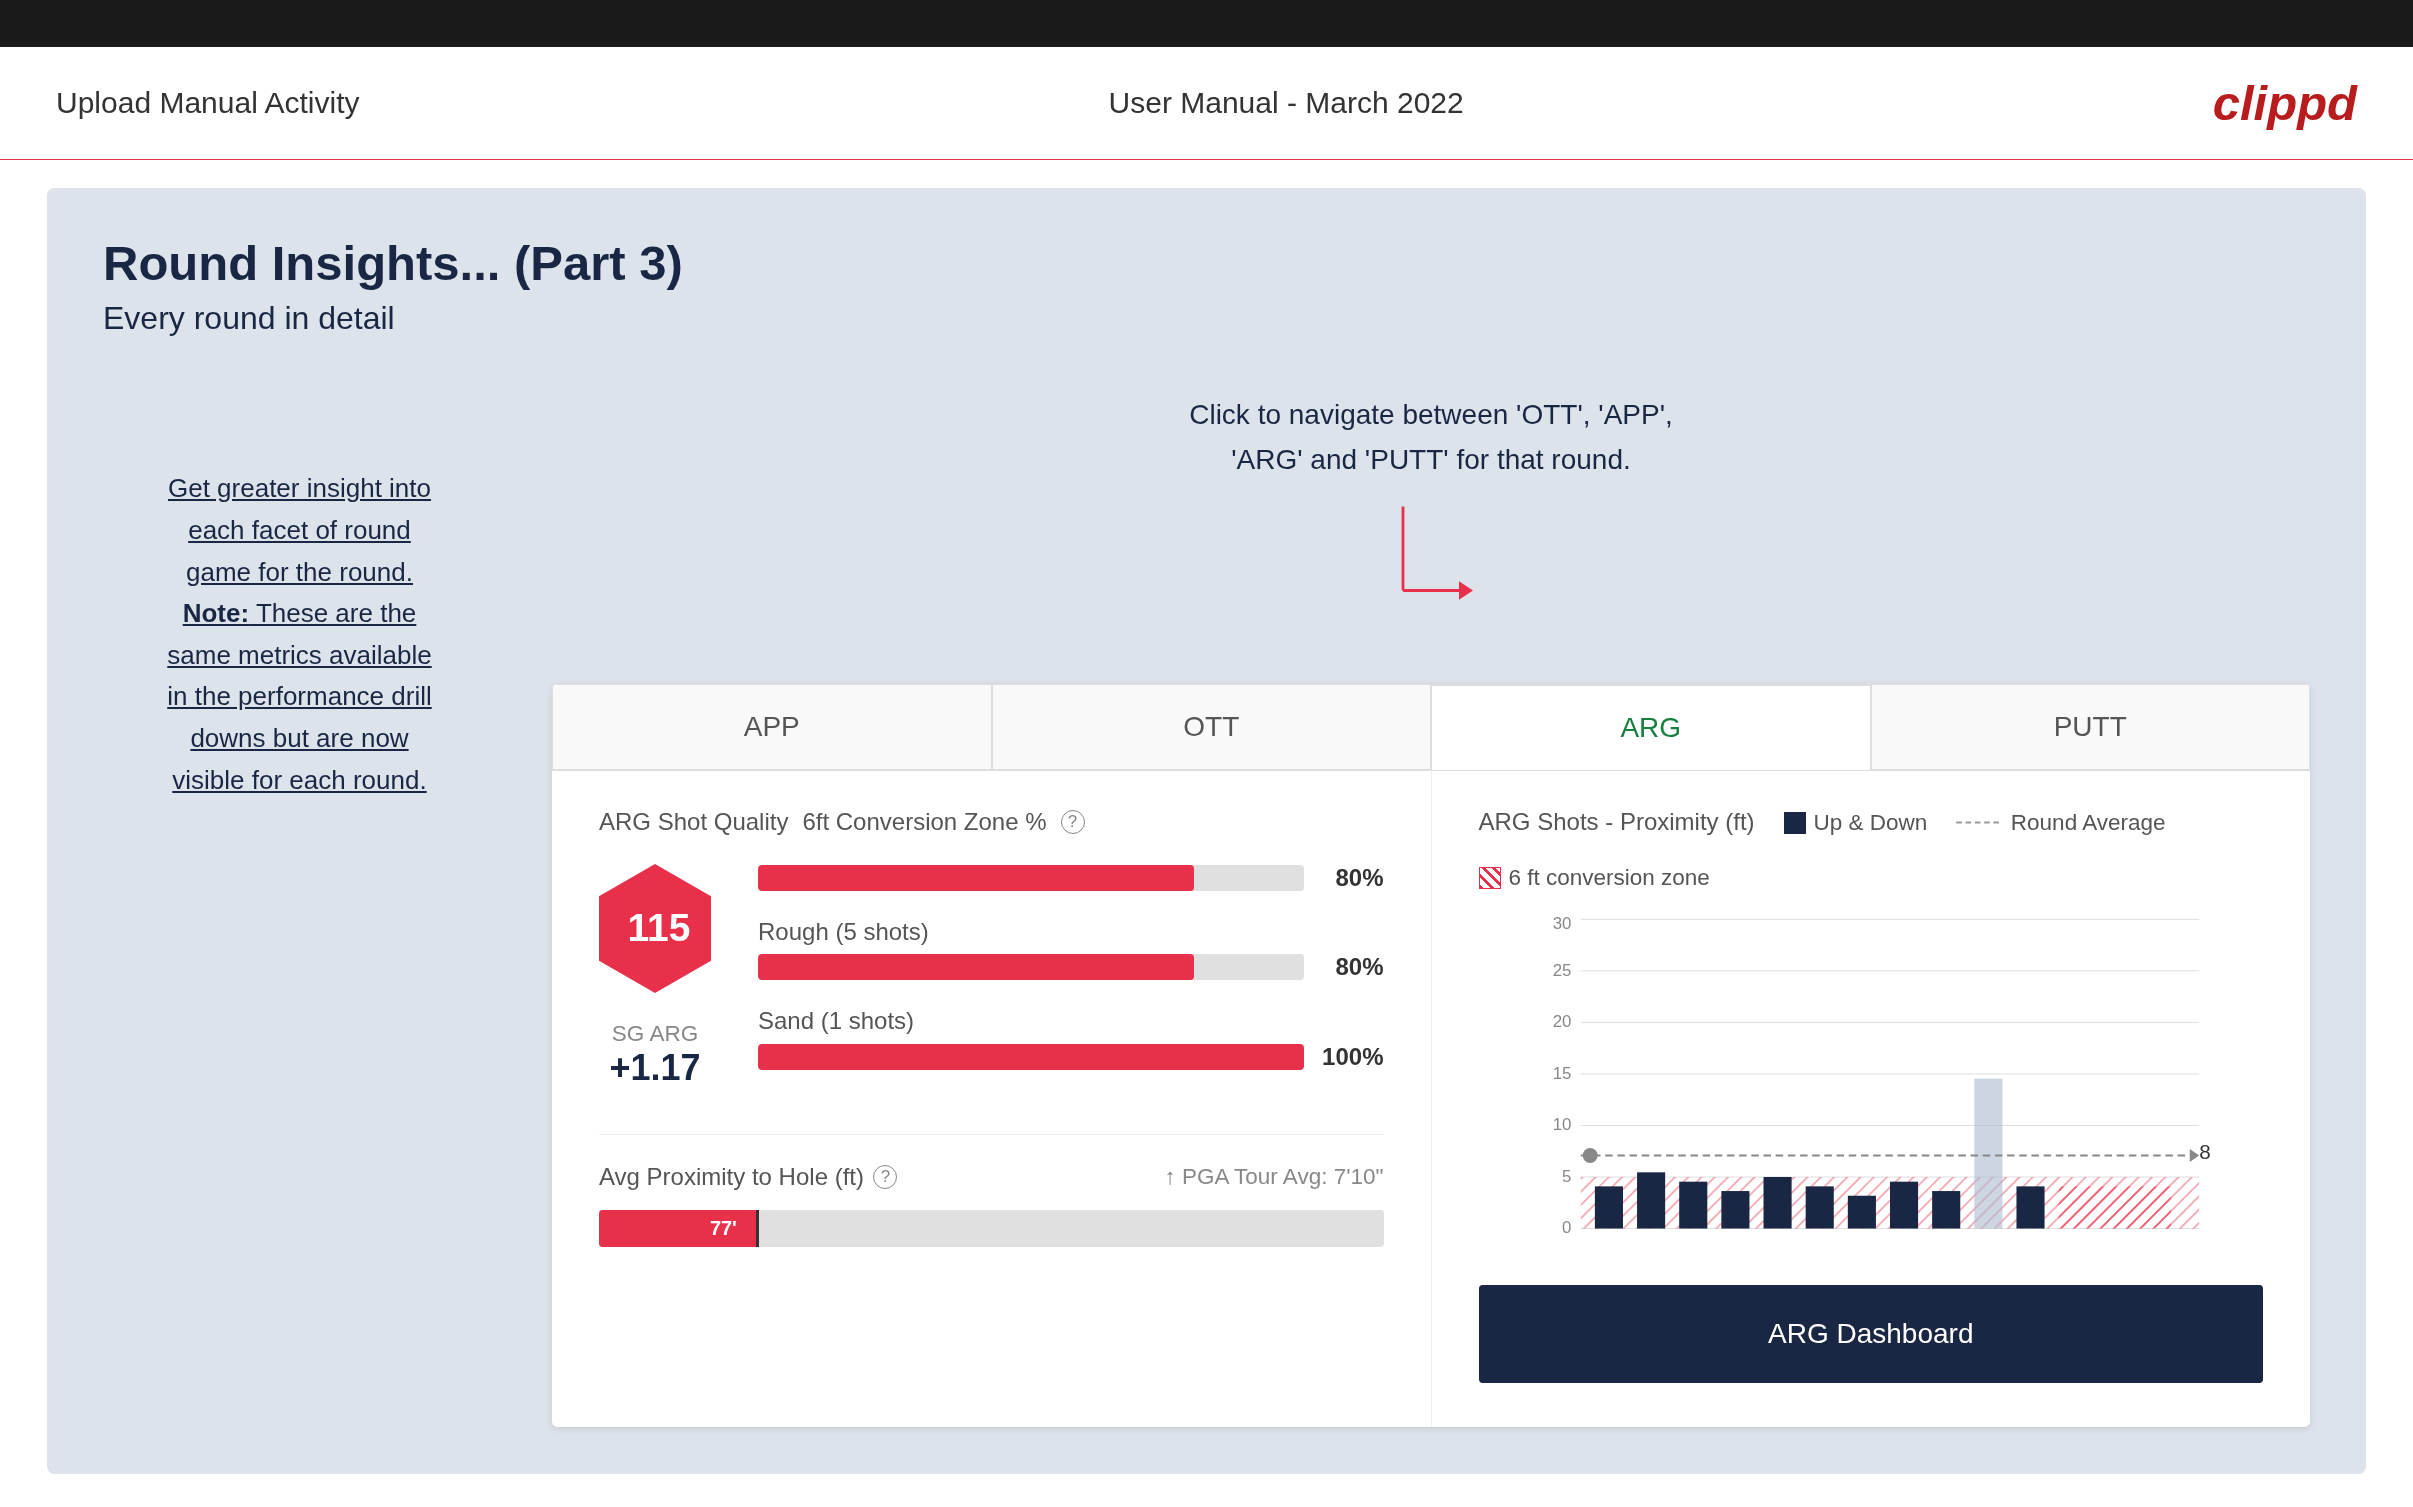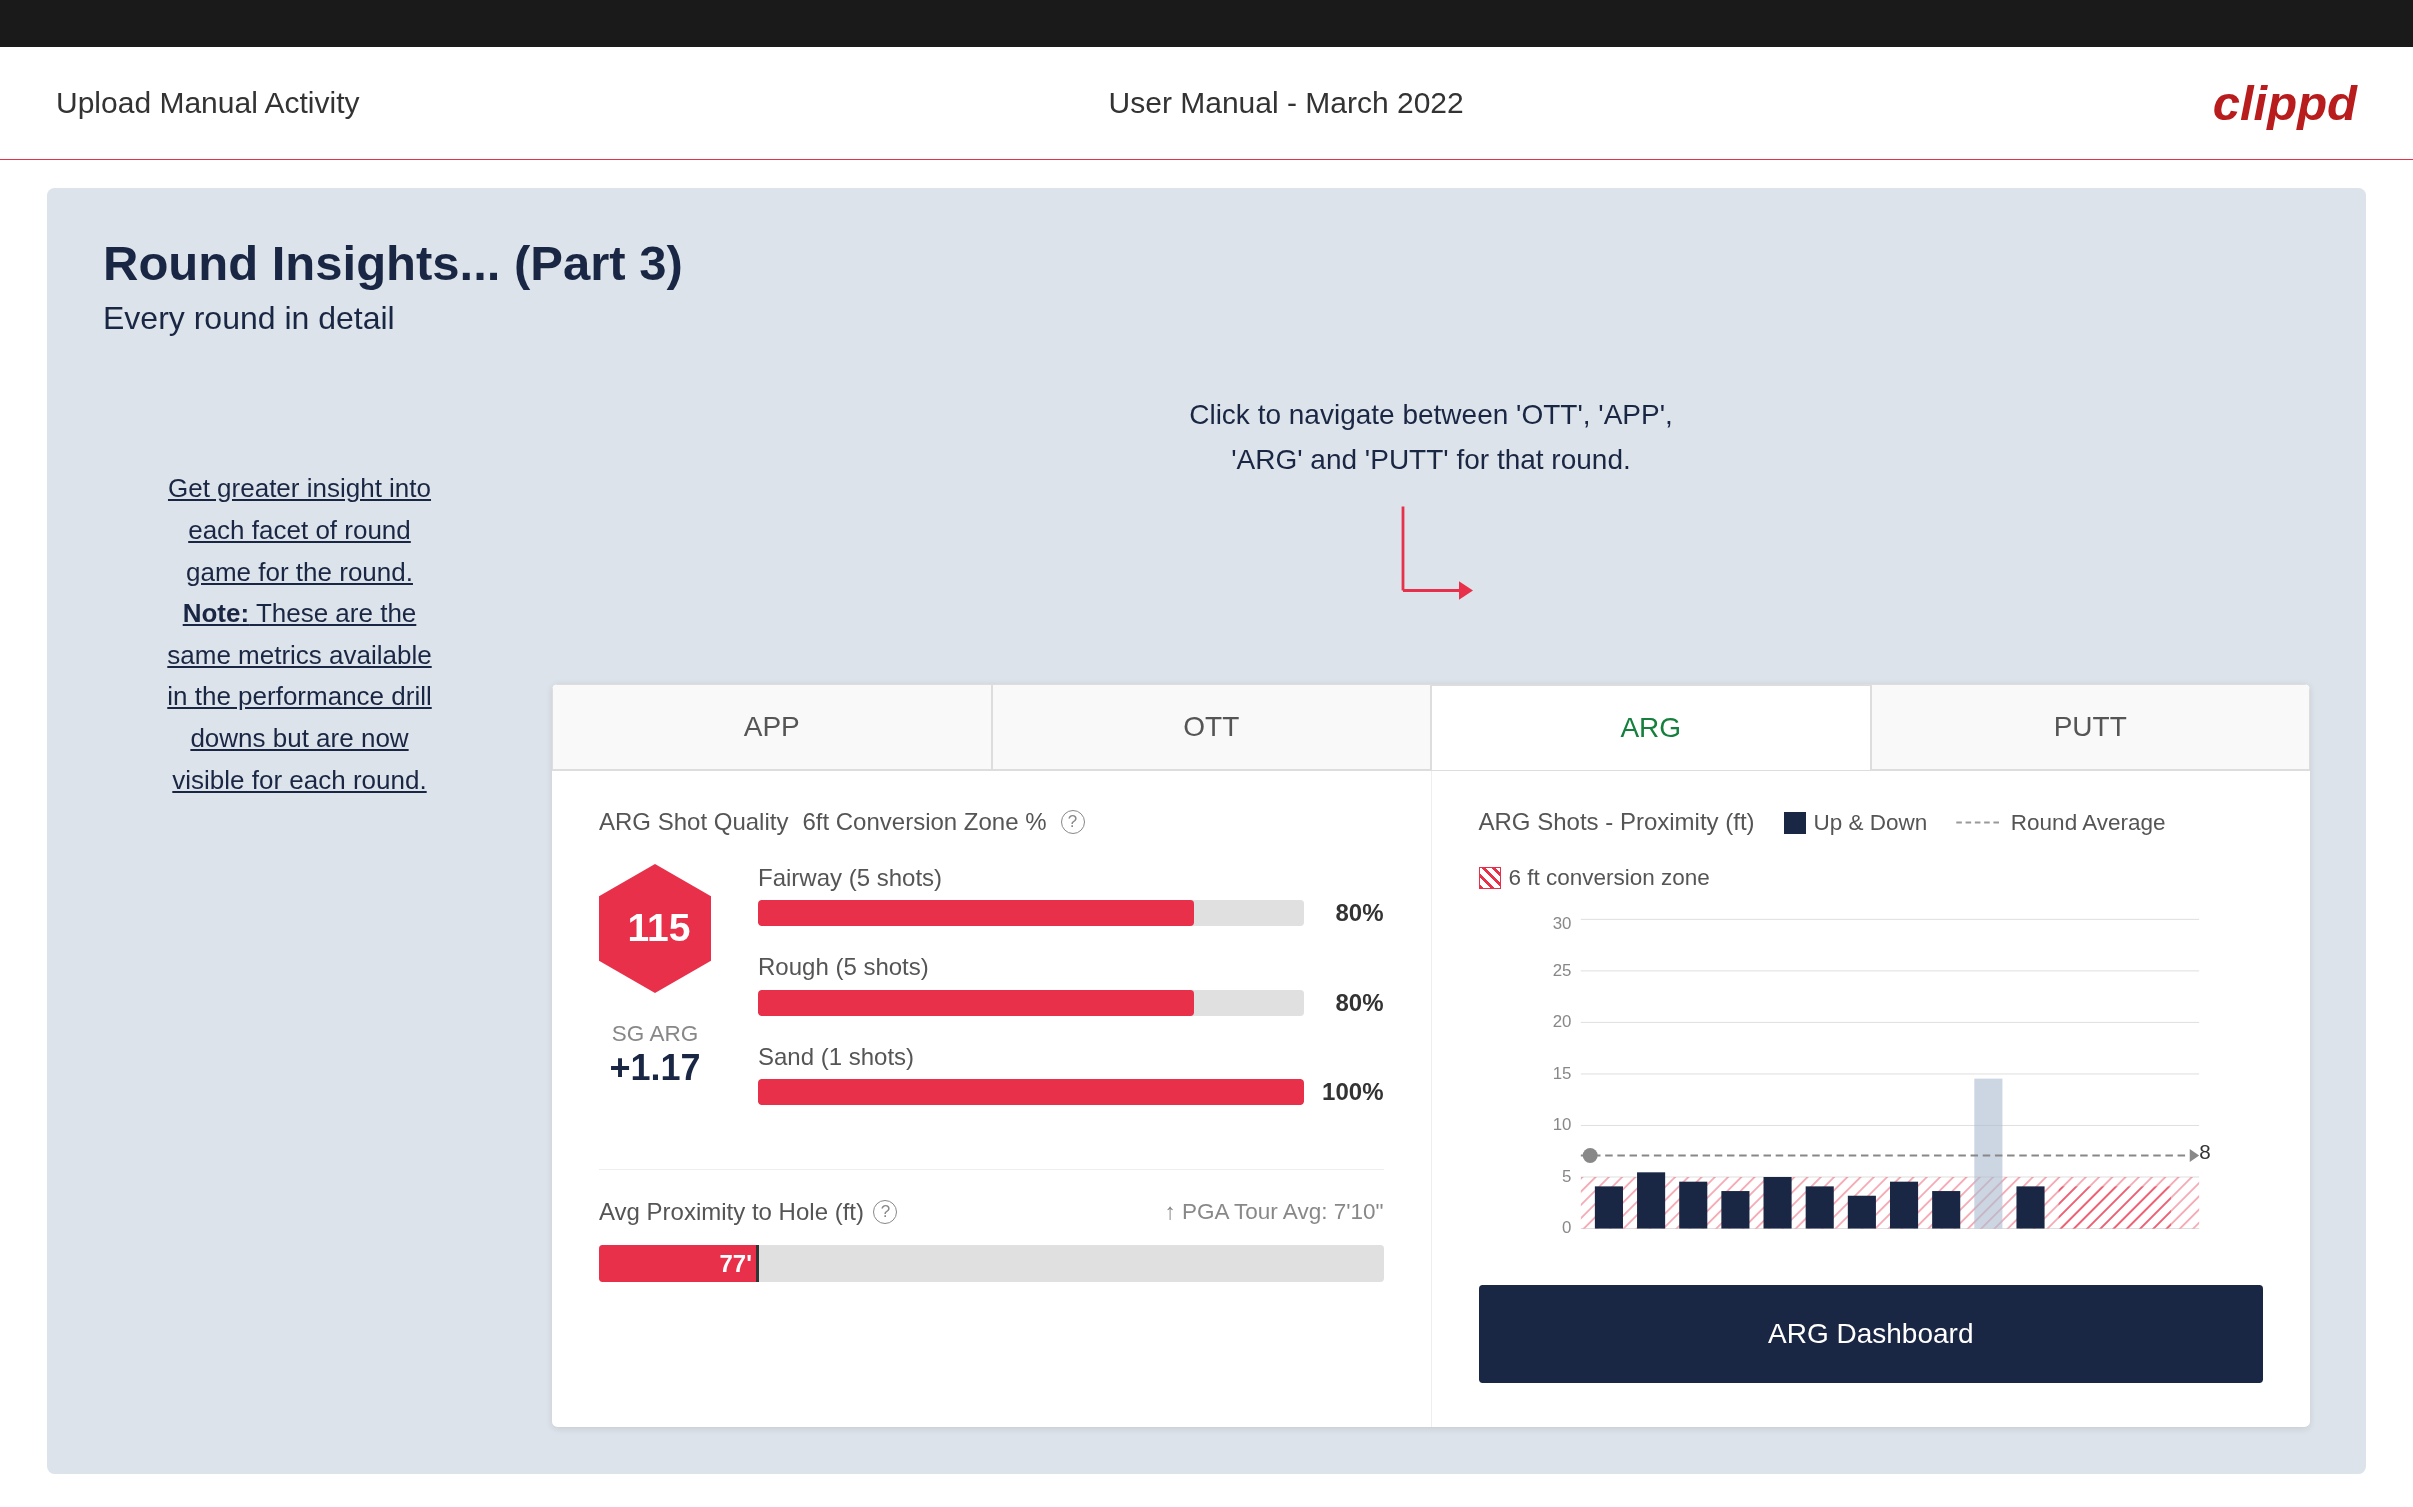--- a/index.html
+++ b/index.html
@@ -292,22 +292,22 @@
       overflow: hidden;
       position: relative;
     }
 
     .prox-bar-fill {
       height: 100%;
       background: #e8304a;
       display: flex;
       align-items: center;
       justify-content: flex-end;
-      padding-right: 4px;
-      font-size: 24px;
+      padding-right: 19px;
+      font-size: 20px;
       font-weight: 600;
       color: white;
       width: 20%;
     }
 
     .prox-cursor {
       position: absolute;
       left: 20%;
       top: 0;
       bottom: 0;
@@ -444,21 +444,20 @@
                 <div class="hexagon">
                   <span>115</span>
                 </div>
                 <div class="sg-label">SG ARG</div>
                 <div class="sg-value">+1.17</div>
               </div>
 
               <div class="bars-section">
 
                 <div class="bar-item">
-                  <div class="bar-label">Fairway (5 shots)</div>
                   <div class="bar-row">
                     <div class="bar-track">
                       <div class="bar-fill" style="width: 80%;"></div>
                     </div>
                     <div class="bar-percentage">80%</div>
                   </div>
                 </div>
 
                 <div class="bar-item">
                   <div class="bar-label">Rough (5 shots)</div>

